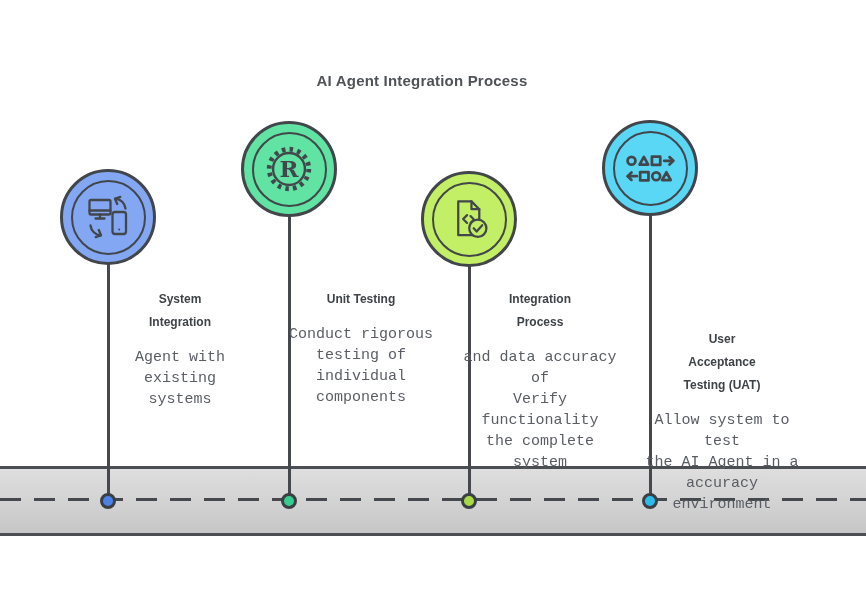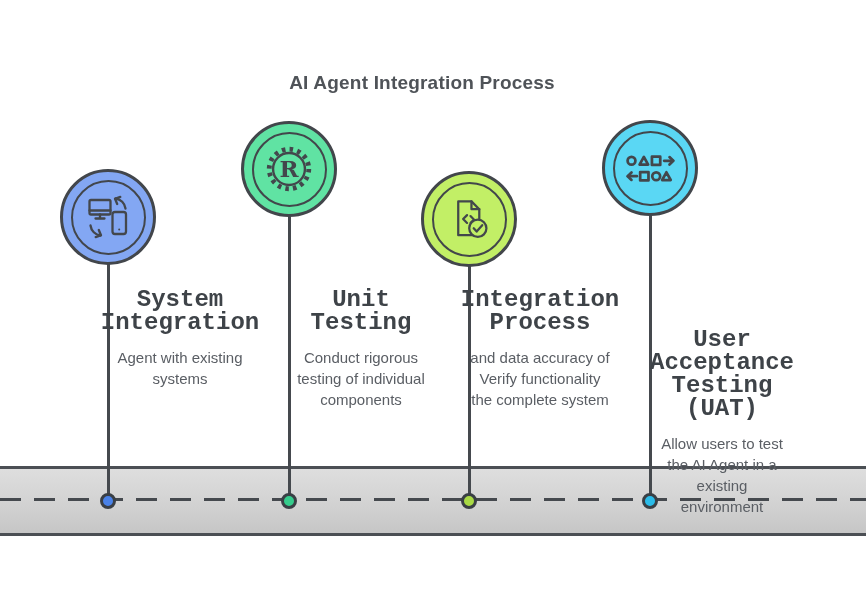--- a/index.html
+++ b/index.html
@@ -6,21 +6,21 @@
   .canvas{
     position:relative;
     width:866px;height:614px;
     background:#ffffff;
     font-family:"Liberation Sans", sans-serif;
     overflow:hidden;
   }
   .title{
     position:absolute;top:72px;left:0;width:844px;
     text-align:center;
-    font-size:19px;font-weight:bold;color:#4f5358;
+    font-size:15px;font-weight:bold;color:#4f5358;
     letter-spacing:.2px;
   }
   
   .road{
     position:absolute;left:0;top:466px;width:866px;height:64px;
     border-top:3px solid #4b4f54;border-bottom:3px solid #4b4f54;
     background:linear-gradient(180deg,#dedede 0%,#d2d2d2 55%,#c6c6c6 100%);
     z-index:1;
   }
   .dash-line{
@@ -40,26 +40,25 @@
   }
   .node svg{position:relative;}
   .dot{
     position:absolute;width:10px;height:10px;border-radius:50%;
     border:3px solid #3a3f45;z-index:5;top:493px;
   }
   .textblock{
     position:absolute;top:288px;width:170px;text-align:center;z-index:3;
   }
   .heading{
-    font-size:24px;font-weight:bold;line-height:23px;color:#3e4348;
+    font-size:12px;font-weight:bold;line-height:23px;color:#3e4348;
     margin:0 auto 13px auto;
-    font-family:Liberation Mono, monospace;
   }
   .desc{
-    font-size:15px;line-height:21px;color:#5a5e64;margin:0 auto;
+    font-size:15px;line-height:21px;color:#5a5e64;margin:0 auto;font-family:Liberation Mono, monospace;
   }
   
   .s1 .vline{left:107px;top:262px;height:237px;}
   .s2 .vline{left:288px;top:214px;height:285px;}
   .s3 .vline{left:468px;top:264px;height:235px;}
   .s4 .vline{left:649px;top:213px;height:286px;}
   .s1 .node{left:60px;top:169px;}
   .s2 .node{left:241px;top:121px;}
   .s3 .node{left:421px;top:171px;}
   .s4 .node{left:602px;top:120px;}
@@ -186,21 +185,21 @@
       </svg>
     </div>
     <div class="dot" style="background: rgb(43, 188, 233);"></div>
     <div class="textblock">
       <div class="heading">
           <div>User</div>
           <div>Acceptance</div>
           <div>Testing (UAT)</div>
         </div>
       <div class="desc">
-          <div>Allow users to test</div>
+          <div>Allow system to test</div>
           <div>the AI Agent in a</div>
-          <div>existing</div>
+          <div>accuracy</div>
           <div>environment</div>
         </div>
     </div>
   </div>
 
 </div>
 
 </body></html>

